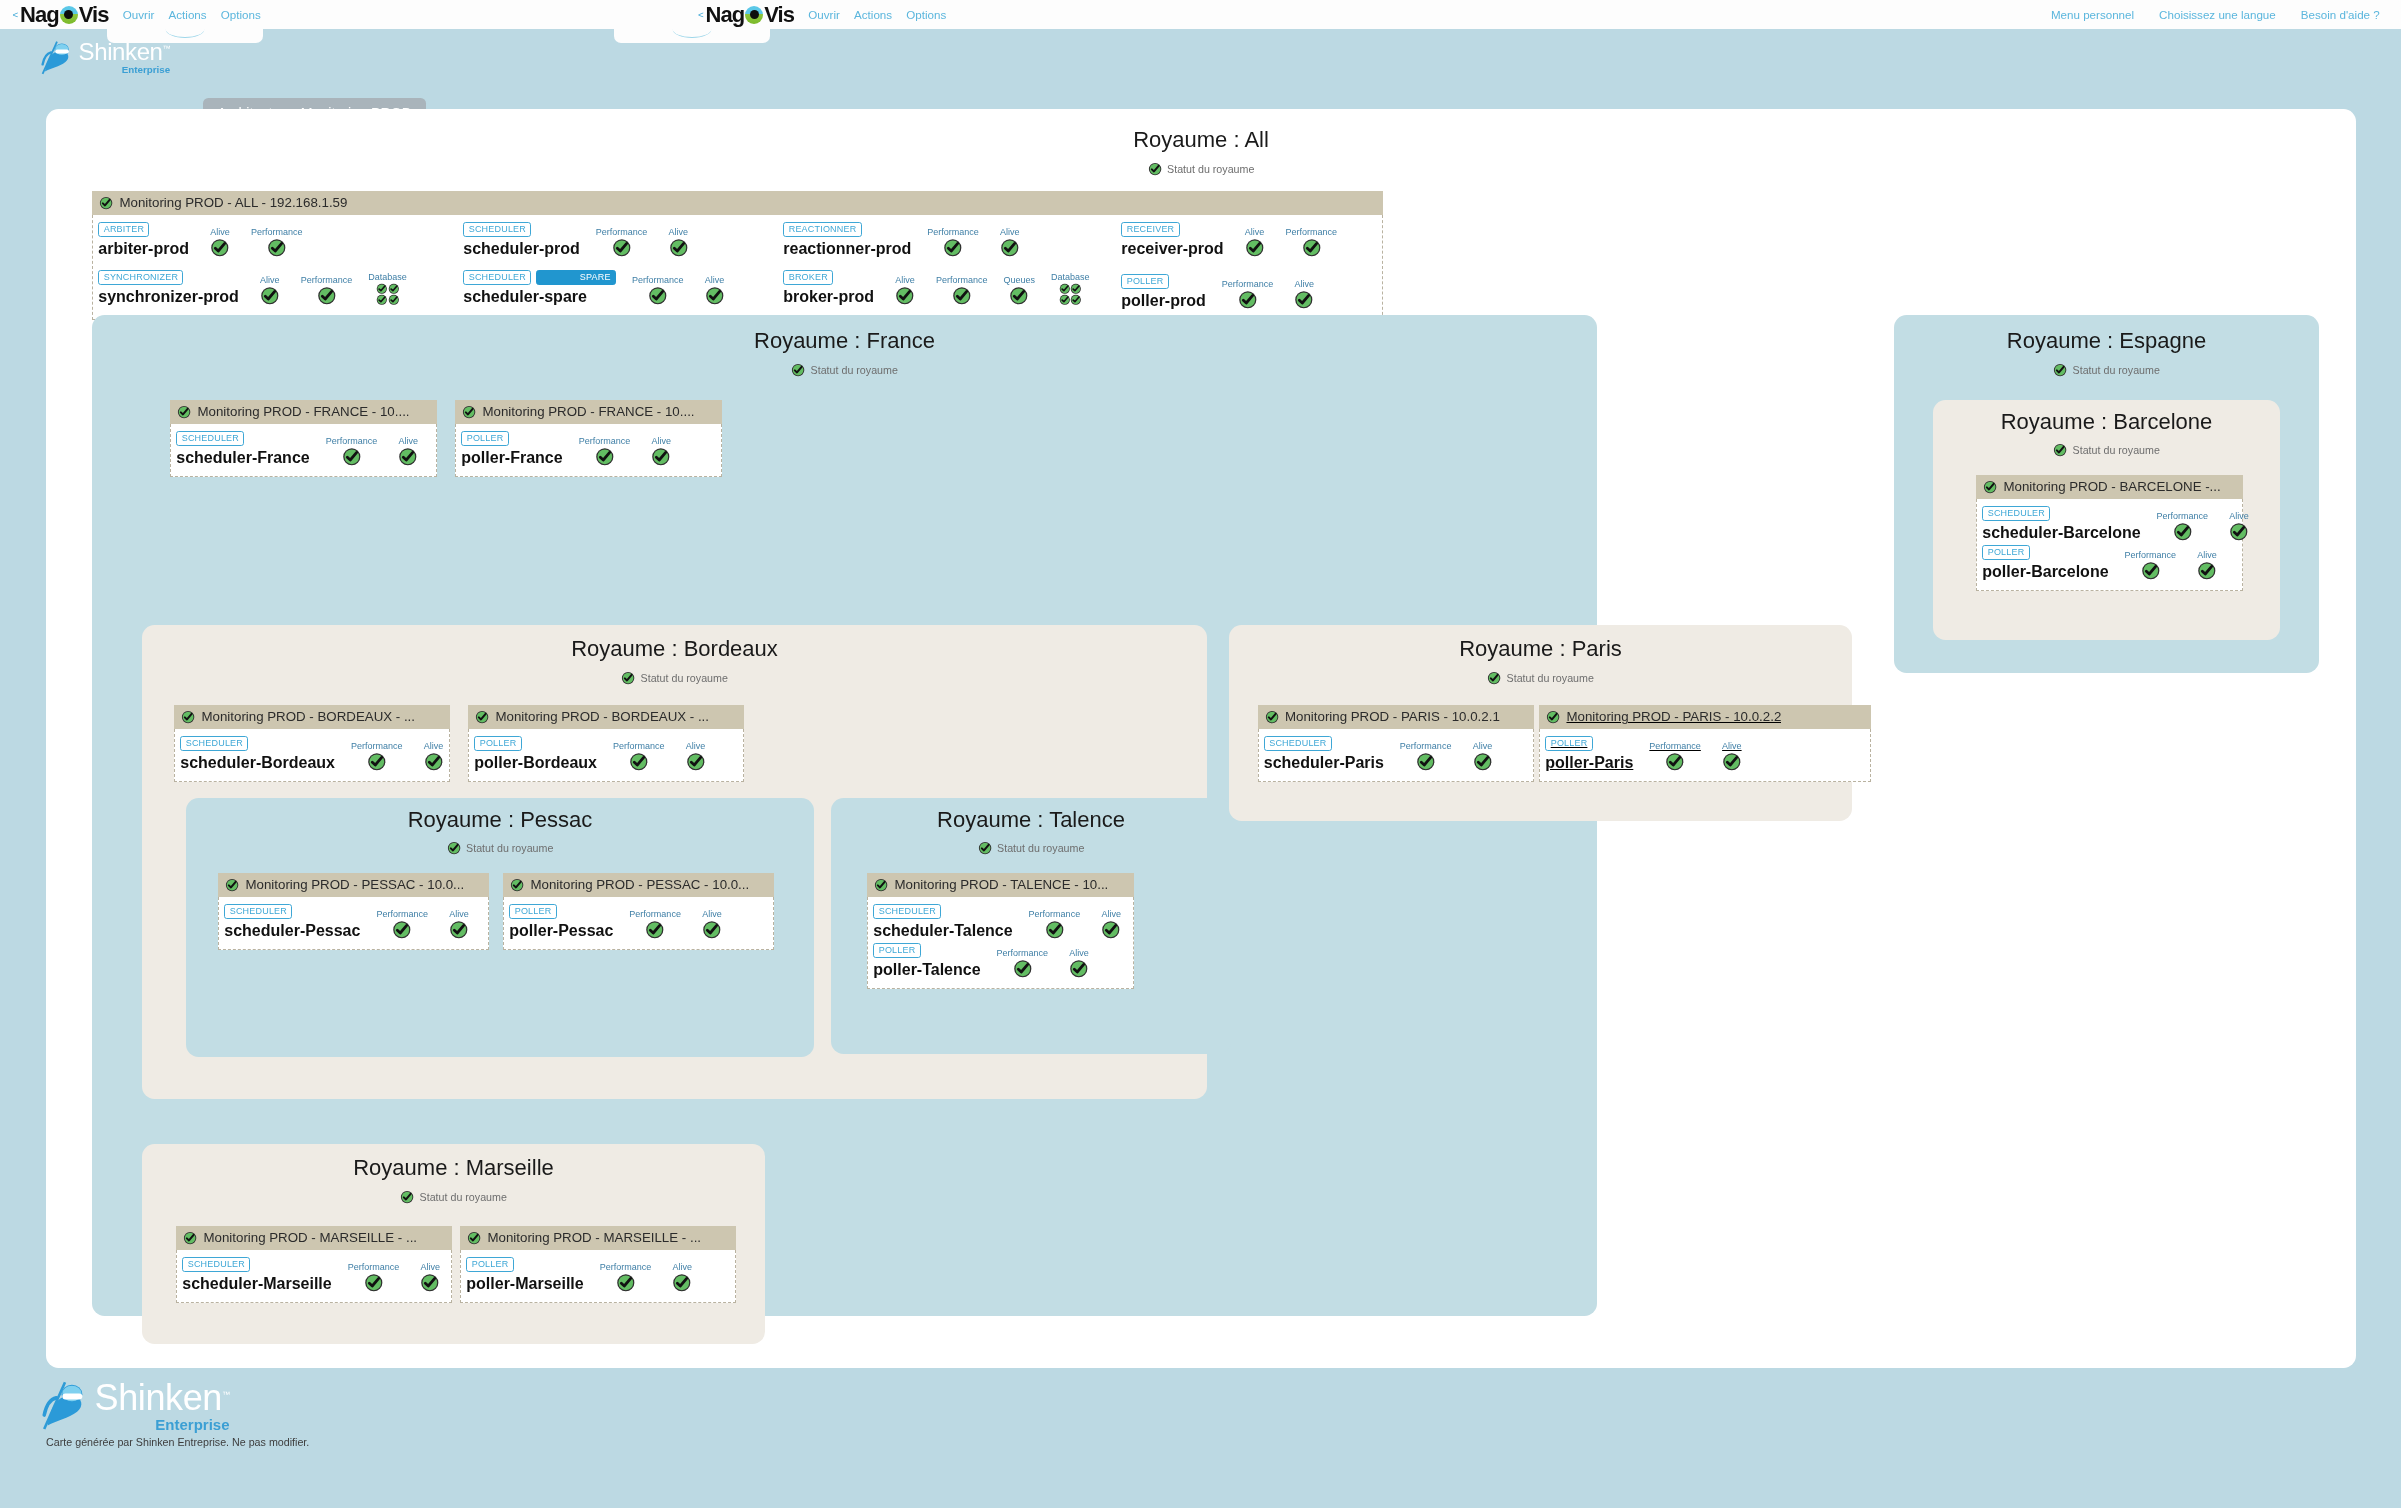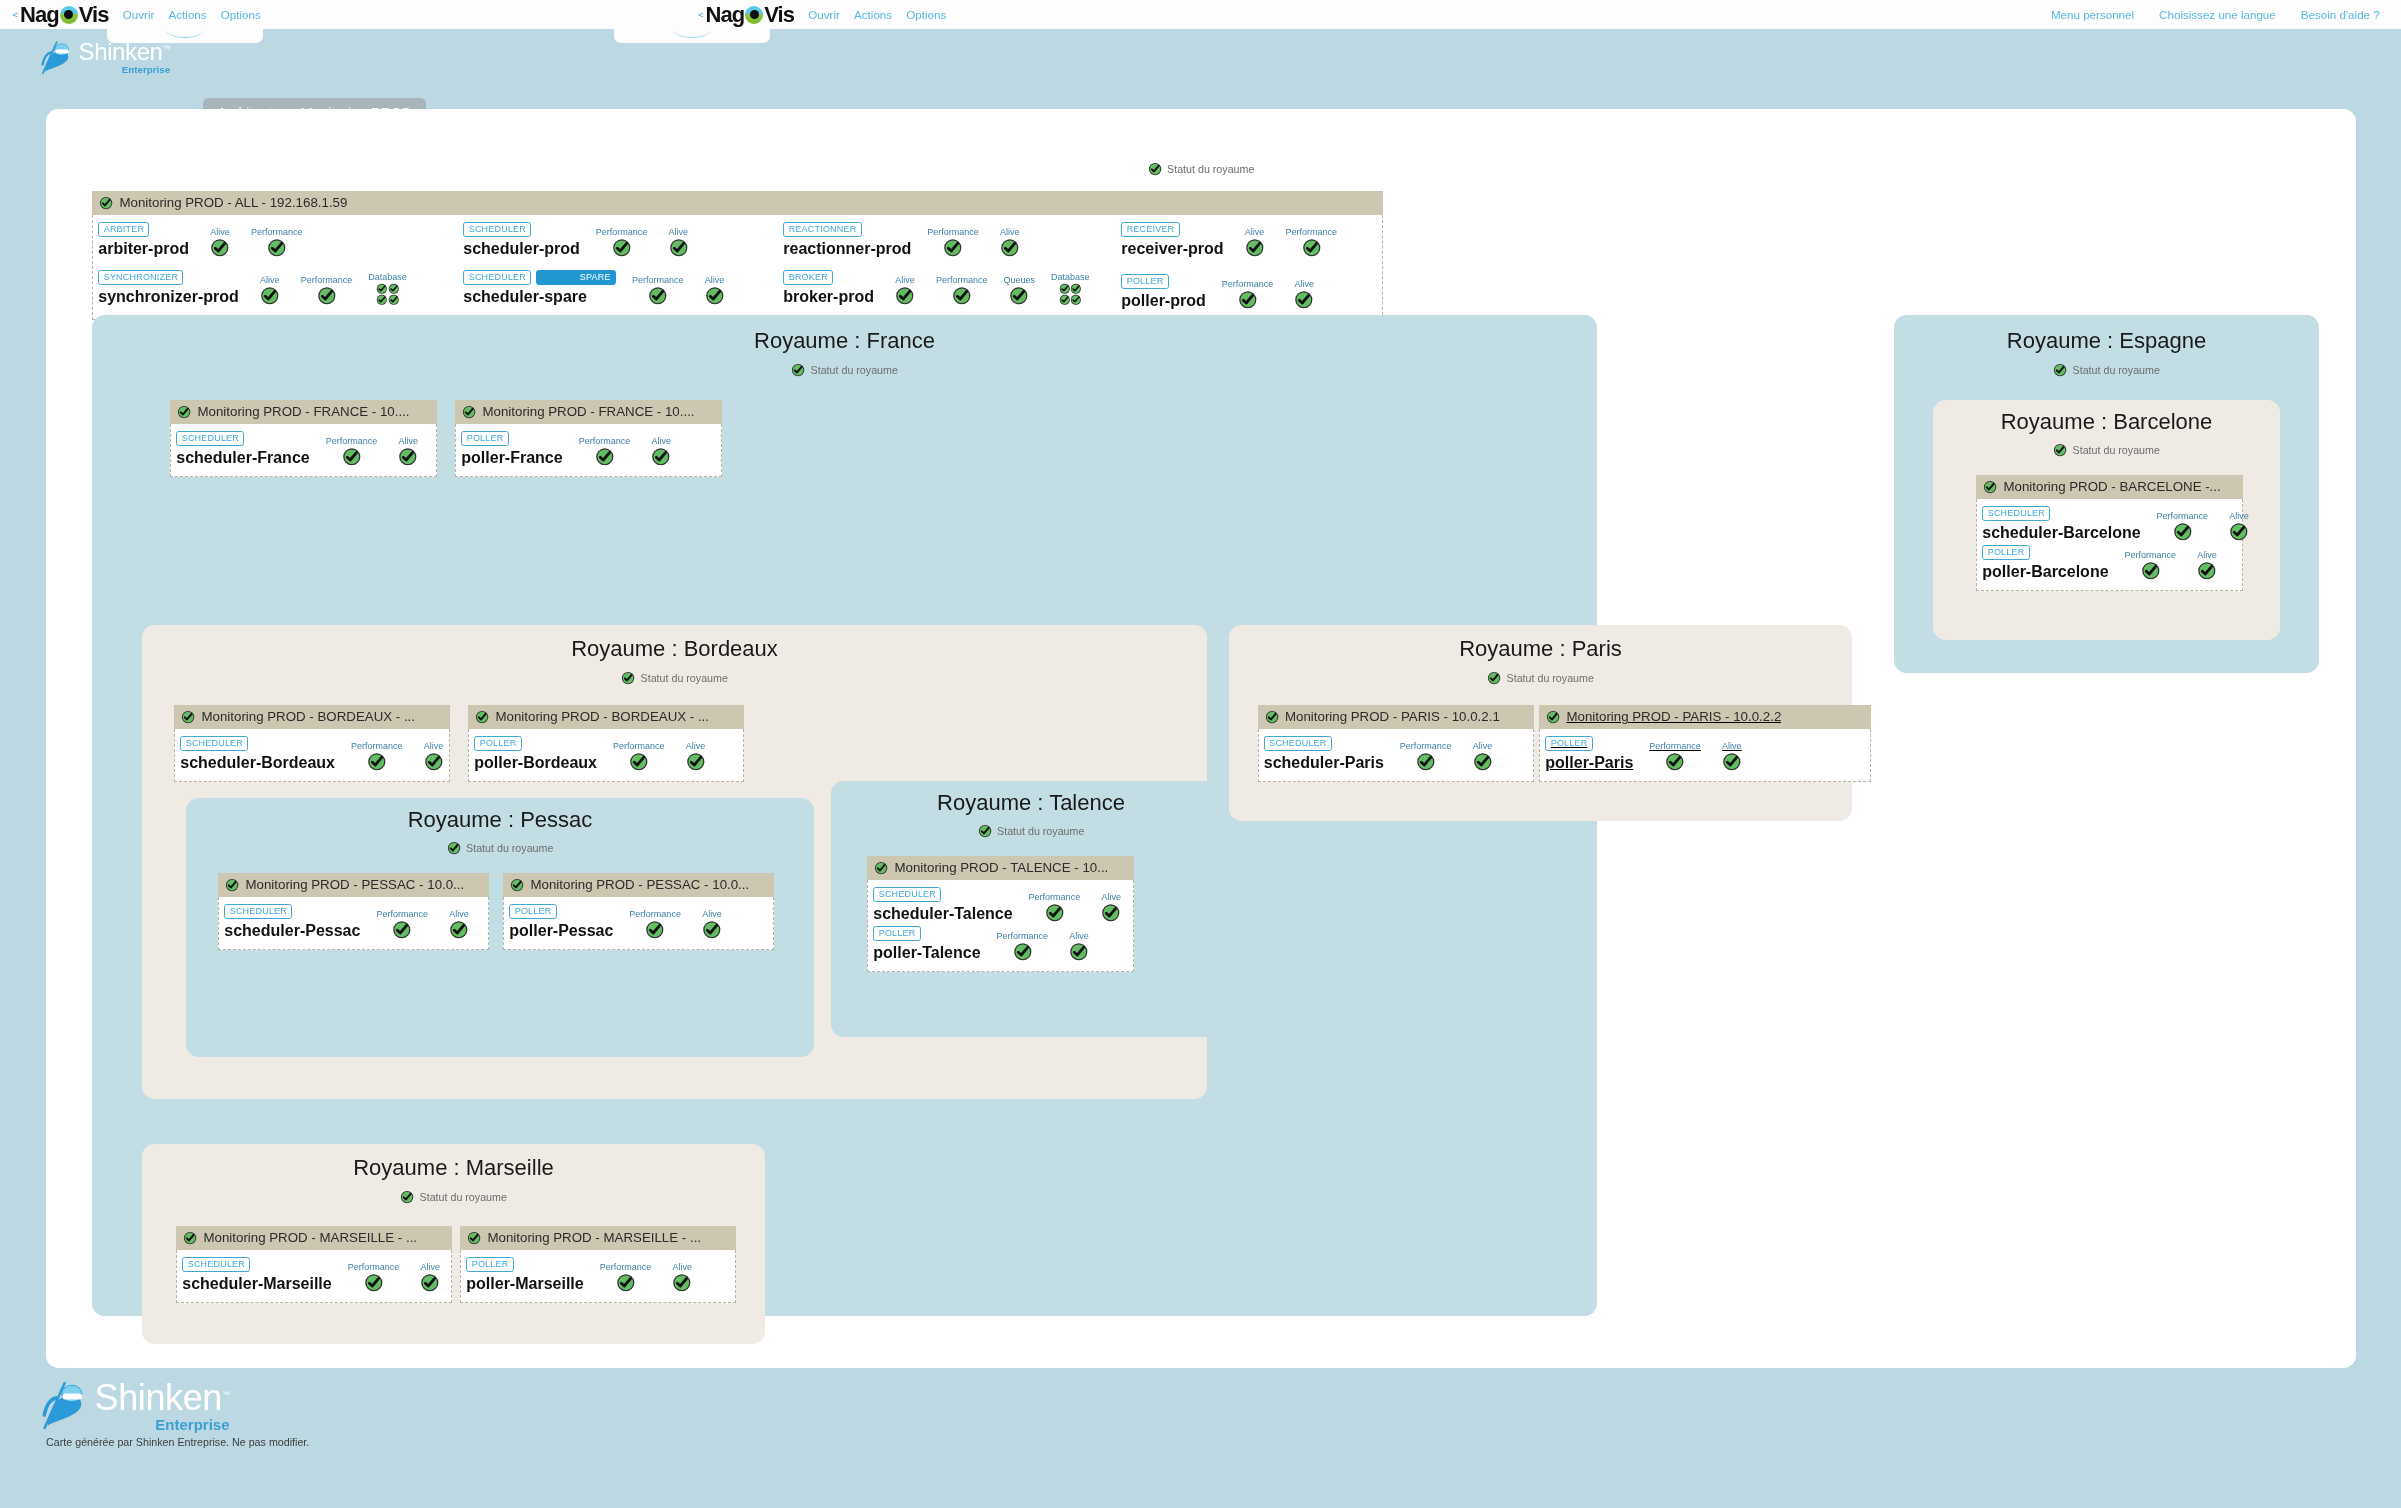--- a/index.html
+++ b/index.html
@@ -202,20 +202,21 @@
     <div class="sk-text">
       <div class="sk-name"><span>Shinken</span><span class="sk-tm">™</span></div>
       <div class="sk-sub">Enterprise</div>
     </div>
   </div>
   <div class="map-title">Architecture: Monitoring PROD</div>
 </div>
 
 <div class="canvas">
 
+  <div class="r-title" style="top:18px;">Royaume : All</div>
   <div class="r-status" style="top:53px;">
     <span class="ok sm">
         <svg viewBox="0 0 24 24">
           <circle cx="12" cy="12" r="10.5" fill="#2e2e2e"></circle>
           <circle cx="12" cy="12" r="9" fill="#63bd63"></circle>
           <path d="M6.5 12.5 l3.6 3.4 L18 6.6" stroke="#111" stroke-width="3.4" fill="none" stroke-linecap="round" stroke-linejoin="round"></path>
         </svg>
       </span>
     <span>Statut du royaume</span>
   </div>
@@ -899,21 +900,21 @@
                         </svg>
                       </span>
                     </div>
                   </div>
                 </div>
               </div>
           </div>
         </div>
       </div>
 
-      <div class="royaume blue" style="left:689px; top:156px; width:400px; height:256px;">
+      <div class="royaume blue" style="left:689px; top:173px; width:400px; height:256px;">
         <div class="r-title" style="top:9px;">Royaume : Talence</div>
         <div class="r-status" style="top:43px;">
           <span class="ok sm">
               <svg viewBox="0 0 24 24">
                 <circle cx="12" cy="12" r="10.5" fill="#2e2e2e"></circle>
                 <circle cx="12" cy="12" r="9" fill="#63bd63"></circle>
                 <path d="M6.5 12.5 l3.6 3.4 L18 6.6" stroke="#111" stroke-width="3.4" fill="none" stroke-linecap="round" stroke-linejoin="round"></path>
               </svg>
             </span>
           <span>Statut du royaume</span>

